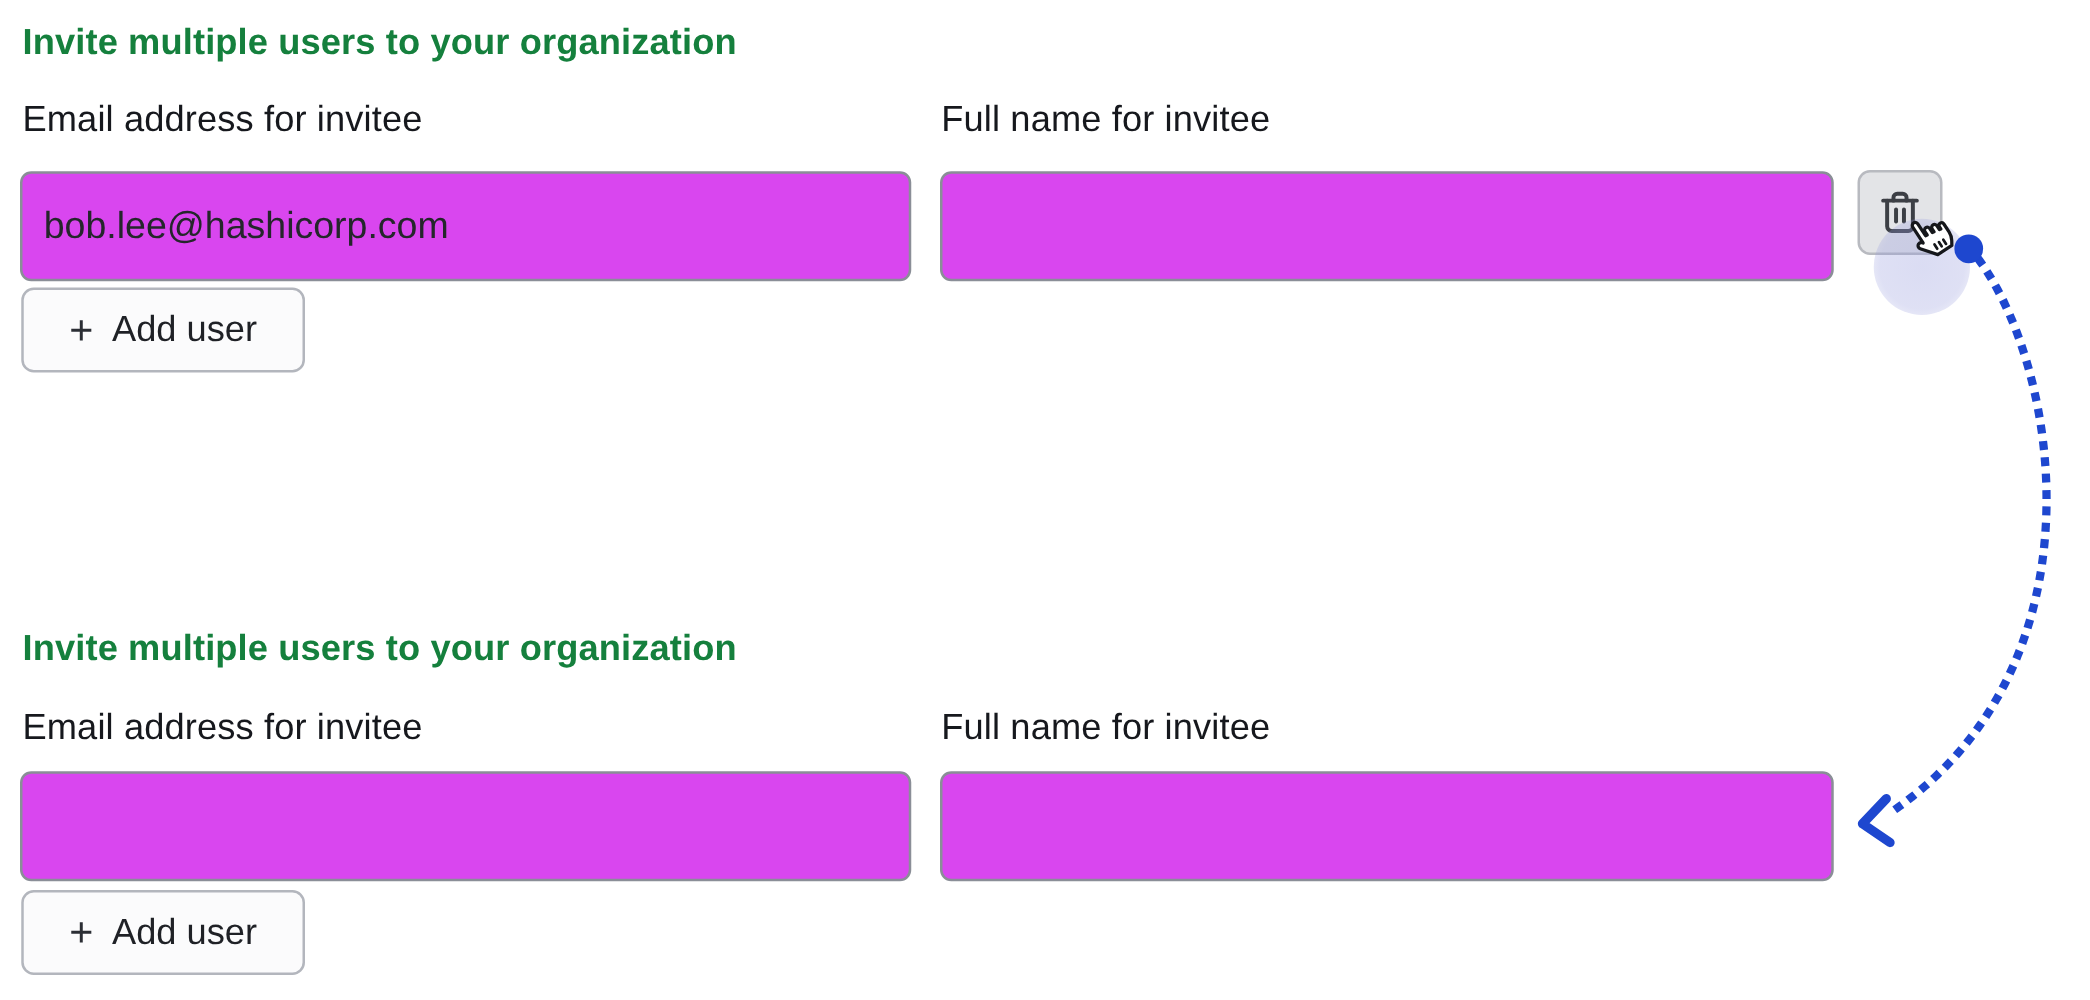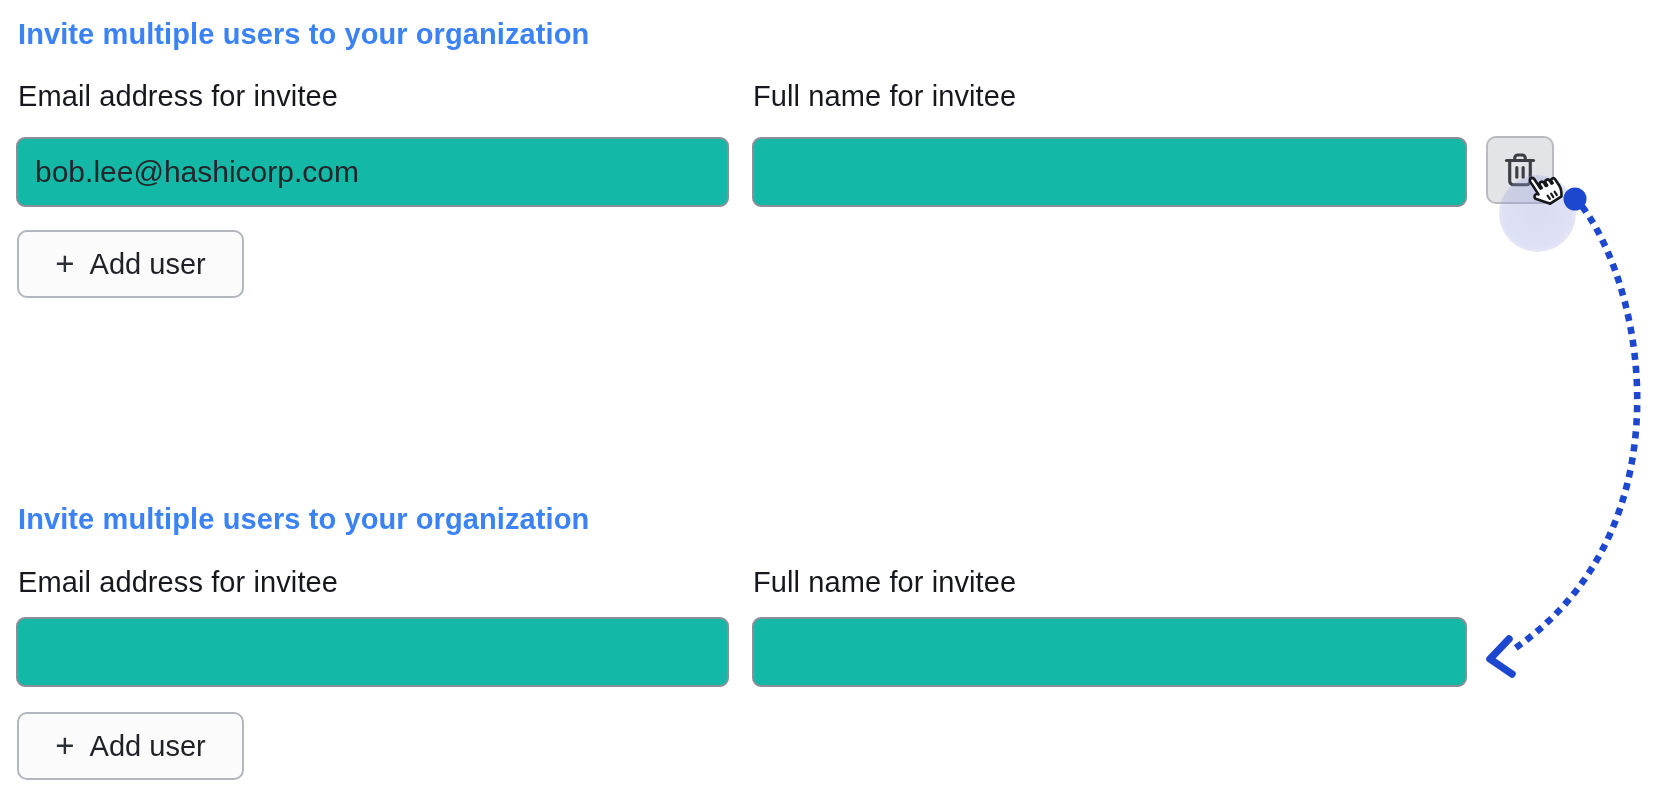--- a/index.html
+++ b/index.html
@@ -3,32 +3,32 @@
 <meta charset="utf-8">
 <style>
   html,body{margin:0;padding:0;}
   body{
     width:1672px;height:800px;position:relative;overflow:hidden;
     background:#ffffff;
     font-family:"Liberation Sans", sans-serif;
   }
   .heading{
     position:absolute;left:18px;
-    font-size:29px;font-weight:700;color:#3b82f6;letter-spacing:.1px;
+    font-size:29px;font-weight:700;color:#15803d;letter-spacing:.1px;
     white-space:nowrap;
     text-align:right;
   }
   .flabel{
     position:absolute;
     font-size:29px;font-weight:400;color:#16181d;letter-spacing:.1px;
     white-space:nowrap;
   }
   .tinput{
-    position:absolute;height:70px;box-sizing:border-box;
-    background:#14b8a6;border:2px solid #8a8e97;border-radius:9px;
+    position:absolute;height:88px;box-sizing:border-box;
+    background:#d946ef;border:2px solid #8a8e97;border-radius:9px;
     font-family:"Liberation Sans", sans-serif;
     font-size:30px;color:#24262b;padding:0 17px;outline:none;
   }
   .del-btn{
     position:absolute;left:1486px;top:136px;width:68px;height:68px;
     box-sizing:border-box;background:#e3e4e7;border:2px solid #b8bac0;
     border-radius:10px;display:flex;align-items:center;justify-content:center;
     cursor:pointer;padding:0;
   }
   .add-btn{

